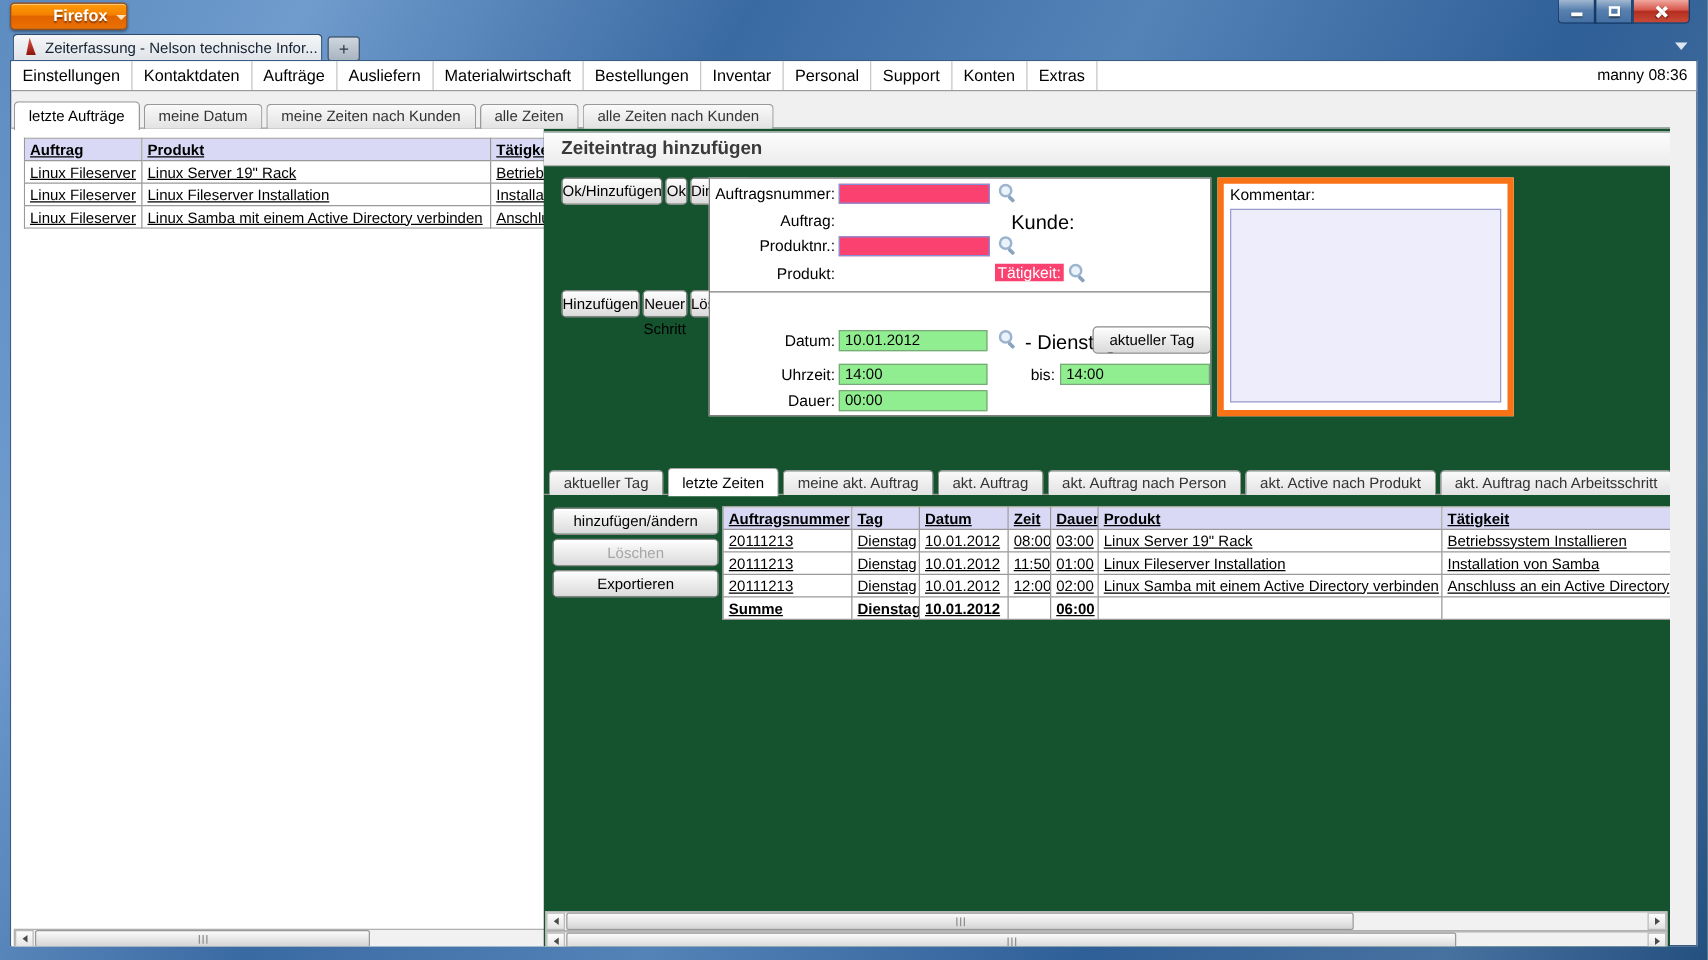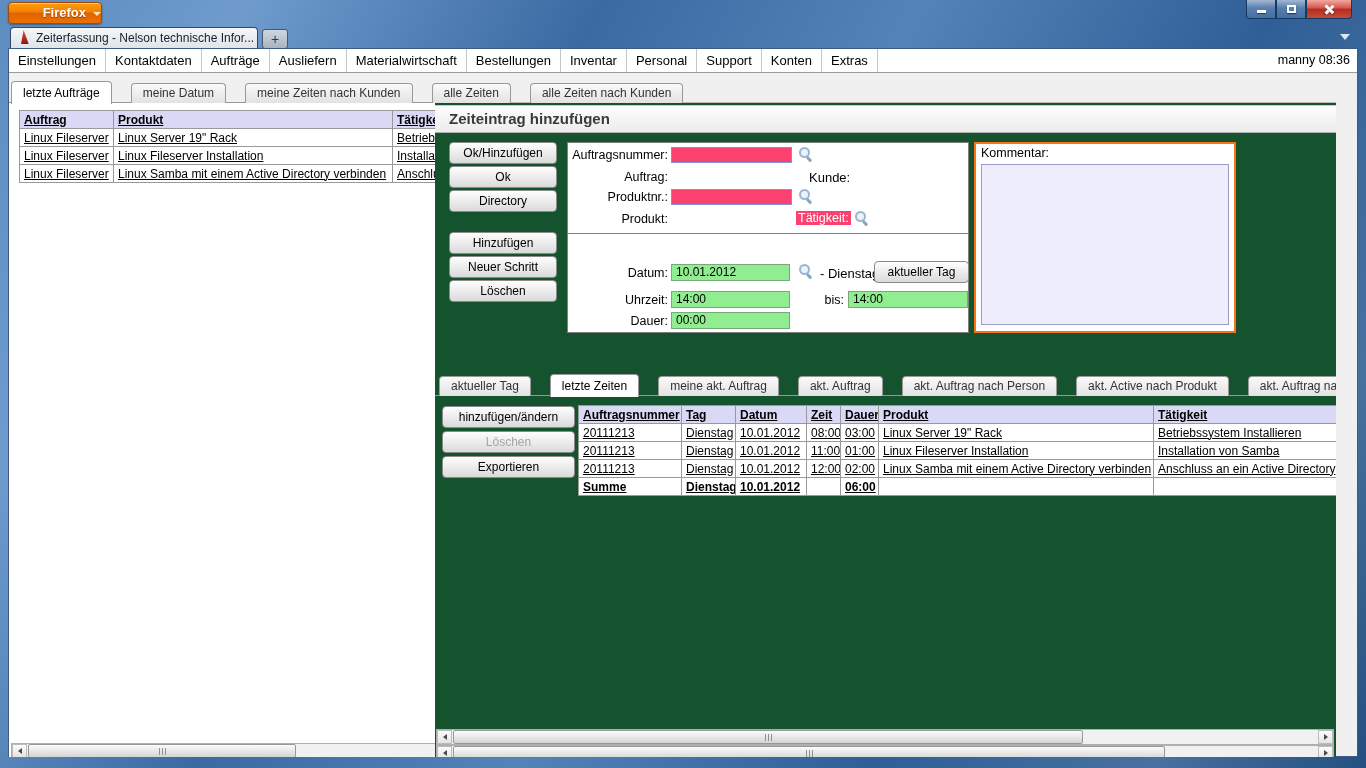--- a/index.html
+++ b/index.html
@@ -42,21 +42,21 @@
   
   .client { position:absolute; left:8px; top:48px; width:1350px; height:709px;
     background:#f0f0f0; border:1px solid #3c5c84; }
   .menu-row { position:absolute; left:0; top:0; width:100%; height:24px; background:#fff;
     border-bottom:1px solid #9b9b9b; white-space:nowrap; }
   .menu-item { display:inline-block; padding:0 9px; line-height:23px; font-size:13px; color:#000;
     border-right:1px solid #c6c6c6; }
   .user-status { position:absolute; right:7px; top:0; line-height:23px; font-size:12.5px; color:#000; }
 
   
-  .app-tabs { position:absolute; display:flex; align-items:flex-end; z-index:5; white-space:nowrap;gap:16px; }
+  .app-tabs { position:absolute; display:flex; align-items:flex-end; z-index:5; white-space:nowrap; }
   .left-tabs { left:2px; top:31px; height:23px; }
   .app-tab { display:inline-block; height:20px; line-height:19px; padding:0 11px; margin-right:3px;
     background:linear-gradient(#fafafa,#e2e2e2); border:1px solid #999; border-bottom:none;
     border-radius:4px 4px 0 0; font-size:12px; color:#333; }
   .app-tab.active { height:23px; line-height:22px; margin-bottom:-1px; background:#fff; color:#000; z-index:6; position:relative; }
 
   
   .left-panel { position:absolute; left:0; top:53px; width:447px; height:655px; background:#fff;
     border-top:1px solid #999; border-right:1px solid #999; overflow:hidden; }
   .ltable-clip { position:absolute; left:10px; top:7px; width:429px; overflow:hidden; }
@@ -72,44 +72,44 @@
   .right-panel { position:absolute; left:426px; top:53px; width:901px; height:655px; background:#14532d;
     border-top:1px solid #bbb; overflow:hidden; }
   .panel-header { position:absolute; left:0; right:0; top:2px; height:28px;
     background:linear-gradient(#fdfdfd,#ececec); border-top:1px solid #cacaca; border-bottom:1px solid #b2b2b2;
     line-height:26px; padding-left:14px; font-size:15px; font-weight:bold; color:#3a3a3a; }
 
   .btn { background:linear-gradient(#fefefe,#dadada); border:1px solid #8a8a8a; border-radius:4px;
     font-size:12px; color:#000; text-align:center; line-height:20px; height:22px;
     box-shadow:inset 0 1px 0 #fff; }
   .btn.disabled { color:#a6a6a6; }
-  .btn-stack { position:absolute; left:14px; width:108px; display:flex; flex-direction:column; gap:2px; }
+  .btn-stack { position:absolute; left:14px; width:108px; display:flex; flex-direction:row; gap:2px; }
   .g1 { top:39px; } .g2 { top:129px; }
   .stack-btn { width:108px; }
 
   
   .form-box { position:absolute; left:132px; top:39px; width:402px; height:191px; border:1px solid #7f7f7f; background:#fff; }
   .fsec { position:absolute; left:0; right:0; }
   .fs1 { top:0; height:91px; border-bottom:1px solid #7f7f7f; }
   .fs2 { top:92px; height:25px; border-bottom:1px solid #7f7f7f; }
   .fs3 { top:118px; bottom:0; }
   .flabel { position:absolute; left:0; width:100px; text-align:right; font-size:12.5px; color:#000; }
-  .finline { position:absolute; font-size:13px; color:#000; white-space:nowrap; }
+  .finline { position:absolute; font-size:16px; color:#000; white-space:nowrap; }
   .pink-input { position:absolute; width:121px; height:16px; background:#fb4170; border:1px solid #8191d8; }
   .green-input { position:absolute; width:119px; height:17px; background:#90ee90; border:1px solid #7aa87a;
     font-size:12px; line-height:15px; padding-left:4px; color:#000; }
   .pink-label { position:absolute; background:#fb4170; color:#fff; font-size:12.5px; padding:0 2px; }
   .mag { position:absolute; width:15px; height:15px; }
   .mag::before { content:""; position:absolute; left:1px; top:1px; width:7px; height:7px;
     border:2px solid #9db4ce; border-radius:50%; background:rgba(222,236,250,.65); }
   .mag::after { content:""; position:absolute; left:10px; top:10px; width:6px; height:2.5px;
     background:#8aa3bf; transform:rotate(45deg); transform-origin:0 0; border-radius:1px; }
   .akt-tag-btn { position:absolute; left:306px; top:0; width:95px; }
 
-  .kommentar-box { position:absolute; left:539px; top:39px; width:262px; height:191px; border:2px solid #f97316; background:#fff; }
+  .kommentar-box { position:absolute; left:539px; top:39px; width:237px; height:191px; border:5px solid #f97316; background:#fff; }
   .kommentar-label { position:absolute; left:5px; top:2px; font-size:12.5px; color:#000; }
   .kommentar-area { position:absolute; left:5px; top:20px; right:5px; bottom:6px;
     background:#ededfb; border:1px solid #9b9bcc; }
 
   .bottom-tabs { left:4px; top:270px; height:23px; }
   .bottom-content-line { position:absolute; left:0; right:0; top:292px; border-top:1px solid #999; }
   .btn-stack2 { position:absolute; left:7px; top:303px; width:133px; display:flex; flex-direction:column; gap:3px; }
   .btable { position:absolute; left:143px; top:302px; width:775px; }
 
   
@@ -311,21 +311,21 @@
             <td>10.01.2012</td>
             <td>08:00</td>
             <td>03:00</td>
             <td>Linux Server 19" Rack</td>
             <td>Betriebssystem Installieren</td>
           </tr>
           <tr>
             <td>20111213</td>
             <td>Dienstag</td>
             <td>10.01.2012</td>
-            <td>11:00</td>
+            <td>11:50</td>
             <td>01:00</td>
             <td>Linux Fileserver Installation</td>
             <td>Installation von Samba</td>
           </tr>
           <tr>
             <td>20111213</td>
             <td>Dienstag</td>
             <td>10.01.2012</td>
             <td>12:00</td>
             <td>02:00</td>

